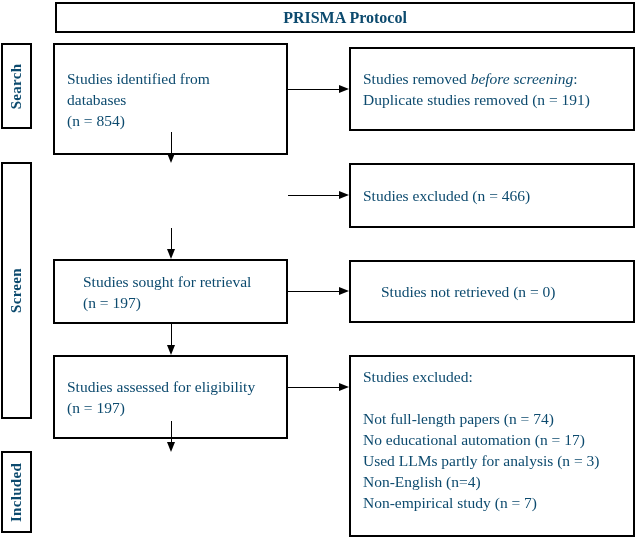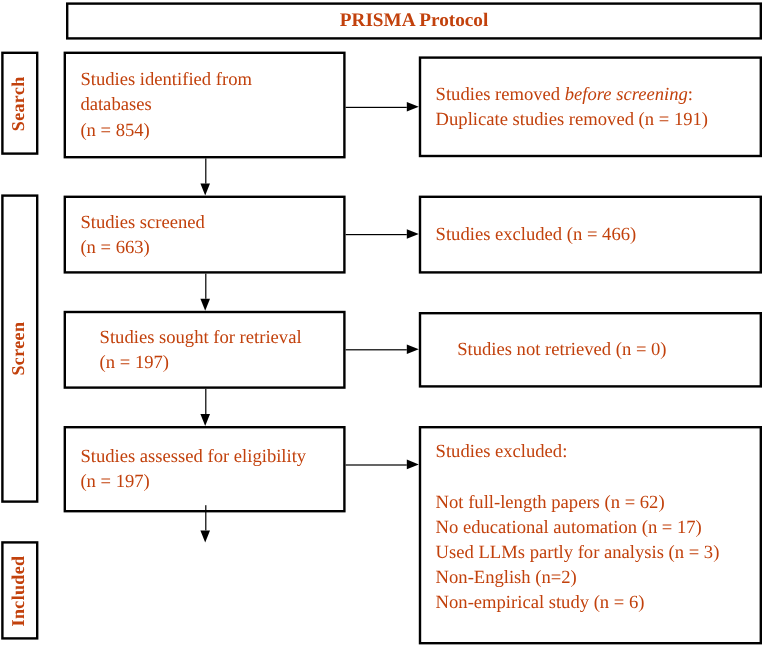--- a/index.html
+++ b/index.html
@@ -3,21 +3,21 @@
 <meta charset="utf-8">
 <style>
   html,body { margin:0; padding:0; background:#ffffff; }
   .canvas {
     position:relative;
     width:640px; height:540px;
     background:#ffffff;
     font-family:"Liberation Serif","DejaVu Serif",serif;
     font-size:15.5px;
     line-height:21px;
-    color:#c2410c;
+    color:#0c4a6e;
     overflow:hidden;
   }
   .box {
     position:absolute;
     background:#ffffff;
     border:2px solid #000000;
     box-sizing:border-box;
   }
   .header-box {
     left:55px; top:2px; width:580px; height:31px;
@@ -77,37 +77,33 @@
   <div class="box stage-box" style="top:43px; height:86px;">
     <span class="vtext">Search</span>
   </div>
   <div class="box stage-box" style="top:162px; height:257px;">
     <span class="vtext">Screen</span>
   </div>
   <div class="box stage-box" style="top:451px; height:82px;">
     <span class="vtext">Included</span>
   </div>
 
-  <div class="box flow-box main-col" style="top:43px; height:89px;">
+  <div class="box flow-box main-col" style="top:43px; height:112px;">
     <div class="line">Studies identified from</div>
     <div class="line">databases</div>
     <div class="line">(n = 854)</div>
   </div>
 
-  <div class="box flow-box main-col" style="top:163px; height:65px;">
-    <div class="line">Studies screened</div>
-    <div class="line">(n = 663)</div>
-  </div>
 
   <div class="box flow-box main-col" style="top:259px; height:65px;padding-left:28px;">
     <div class="line">Studies sought for retrieval</div>
     <div class="line">(n = 197)</div>
   </div>
 
-  <div class="box flow-box main-col" style="top:355px; height:72px;">
+  <div class="box flow-box main-col" style="top:355px; height:84px;">
     <div class="line">Studies assessed for eligibility</div>
     <div class="line">(n = 197)</div>
   </div>
 
 
   <div class="box flow-box side-col" style="top:47px; height:84px;">
     <div class="line"><span>Studies removed </span><i>before screening</i><span>:</span></div>
     <div class="line">Duplicate studies removed (n = 191)</div>
   </div>
 
@@ -115,25 +111,25 @@
     <div class="line">Studies excluded (n = 466)</div>
   </div>
 
   <div class="box flow-box side-col" style="top:260px; height:63px;padding-left:30px;">
     <div class="line">Studies not retrieved (n = 0)</div>
   </div>
 
   <div class="box flow-box side-col tall-list" style="top:355px; height:182px;">
     <div class="line">Studies excluded:</div>
     <div class="spacer"></div>
-    <div class="line">Not full-length papers (n = 62)</div>
+    <div class="line">Not full-length papers (n = 74)</div>
     <div class="line">No educational automation (n = 17)</div>
     <div class="line">Used LLMs partly for analysis (n = 3)</div>
-    <div class="line">Non-English (n=2)</div>
-    <div class="line">Non-empirical study (n = 6)</div>
+    <div class="line">Non-English (n=4)</div>
+    <div class="line">Non-empirical study (n = 7)</div>
   </div>
 
   <div class="arrow-h" style="left:288px; top:89px; width:51px;"></div>
   <div class="arrow-h" style="left:288px; top:195px; width:51px;"></div>
   <div class="arrow-h" style="left:288px; top:291px; width:51px;"></div>
   <div class="arrow-h" style="left:288px; top:387px; width:51px;"></div>
 
   <div class="arrow-v" style="left:171px; top:132px; height:21px;"></div>
   <div class="arrow-v" style="left:171px; top:228px; height:21px;"></div>
   <div class="arrow-v" style="left:171px; top:324px; height:21px;"></div>

